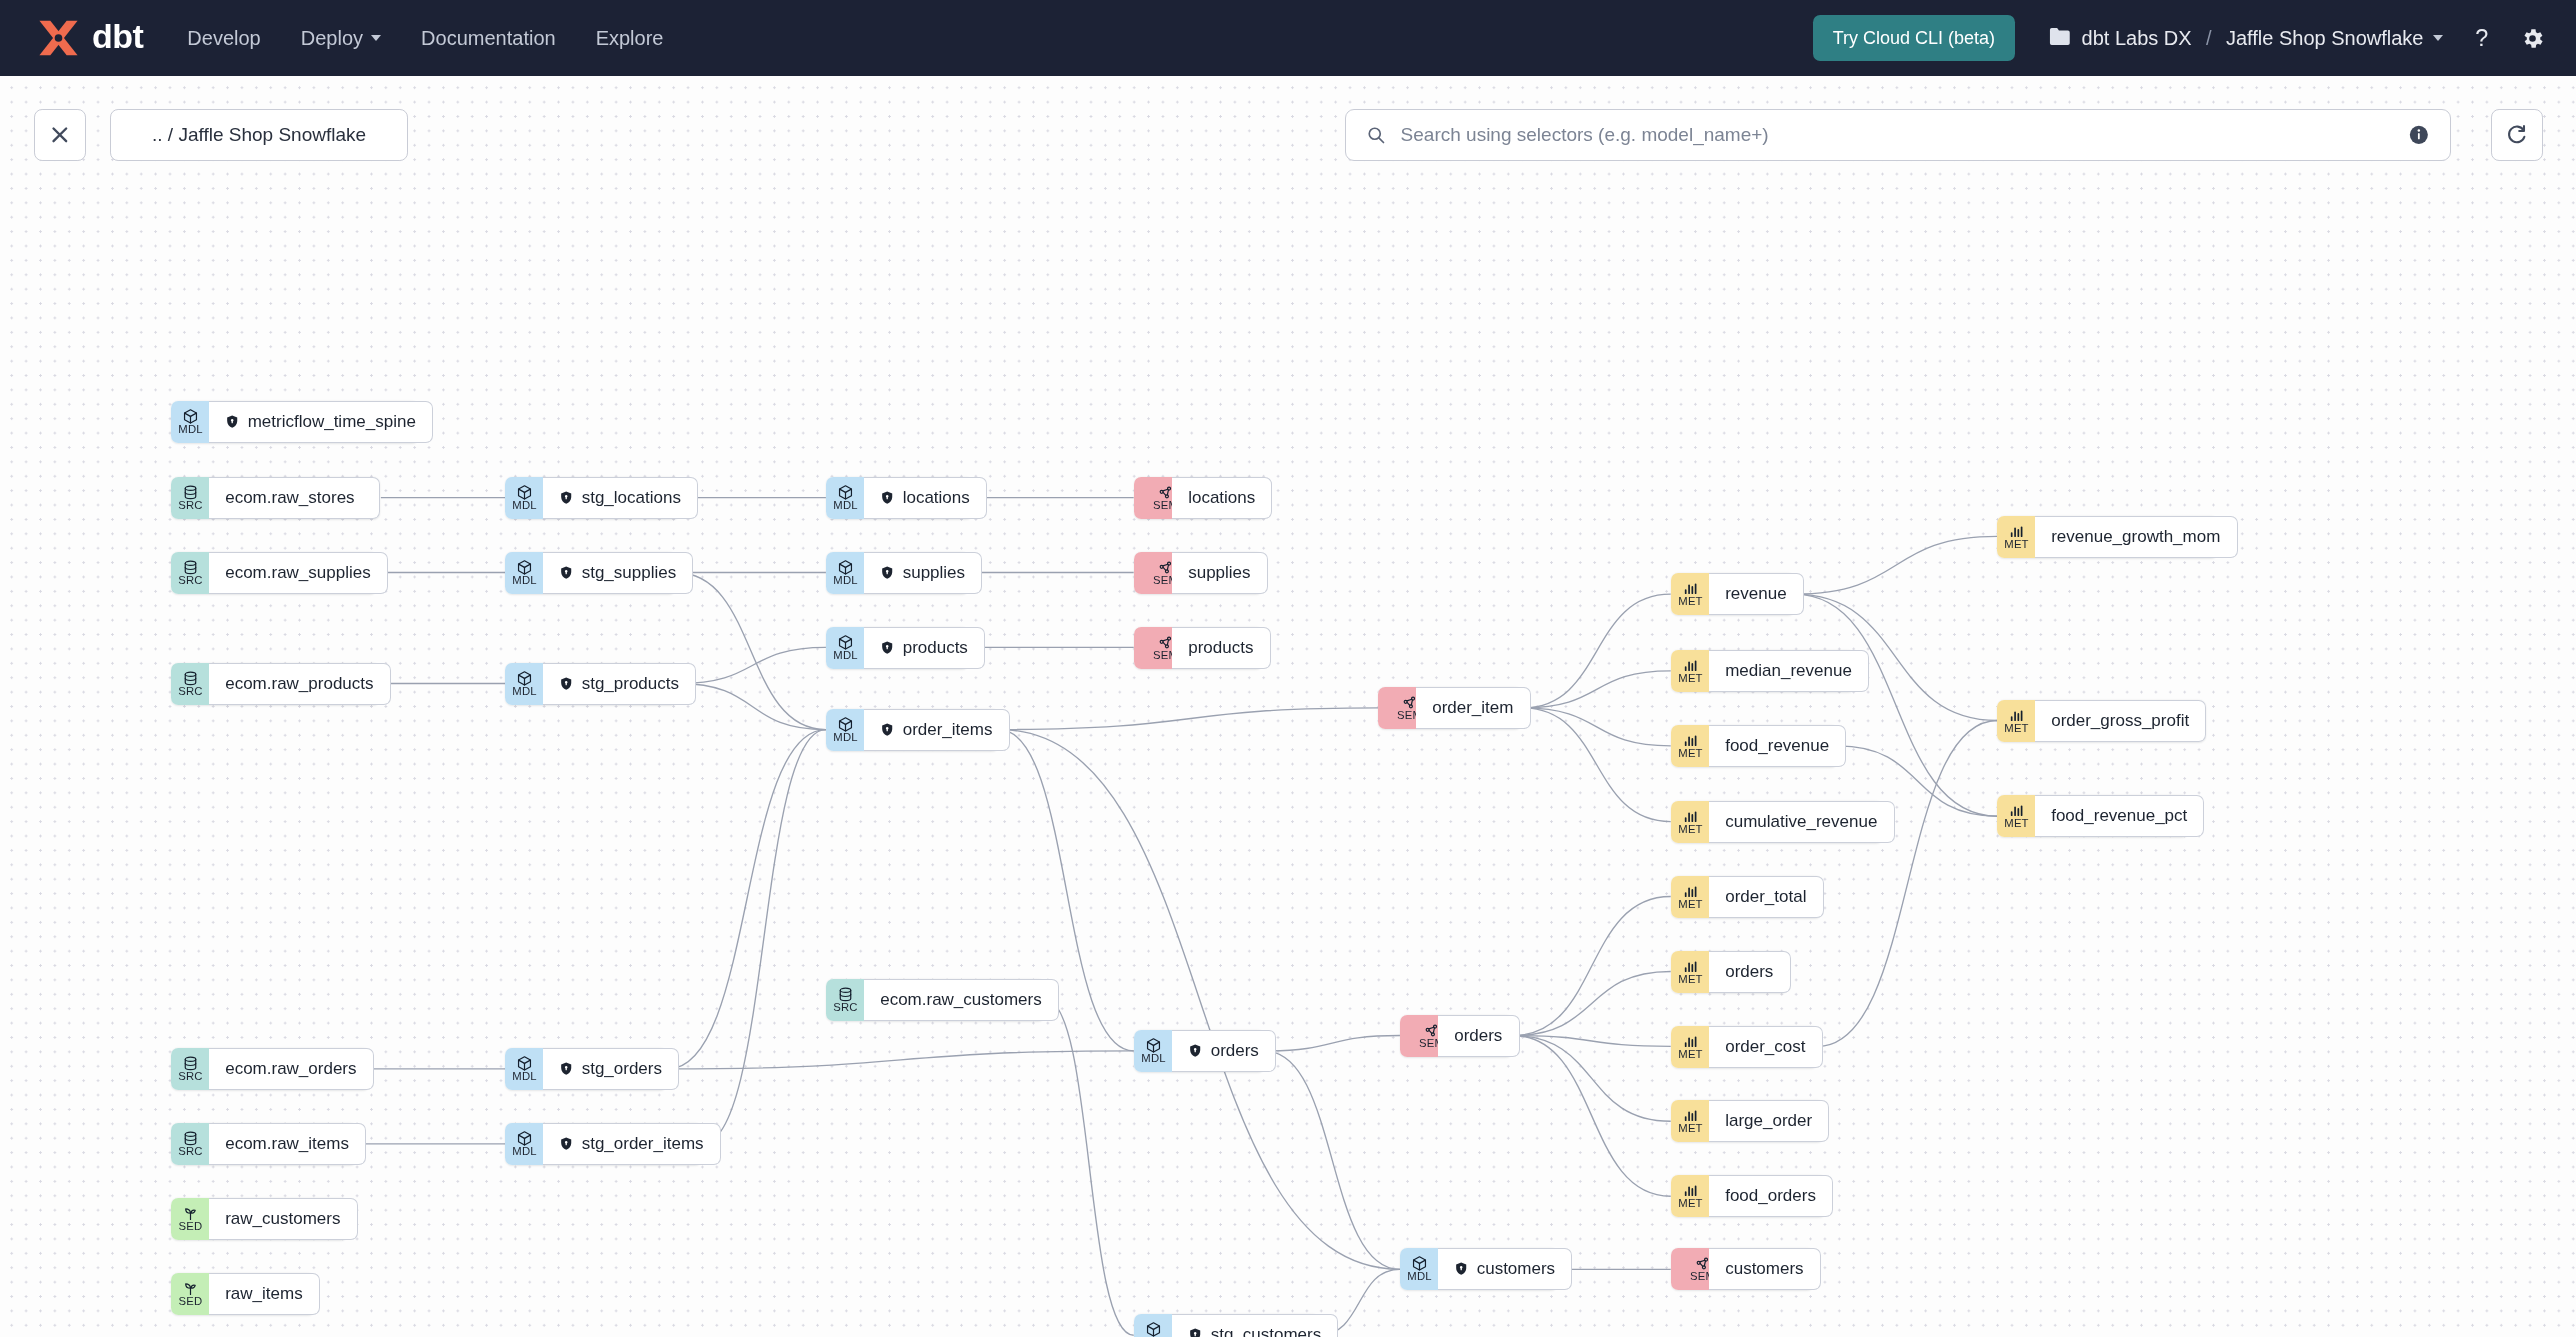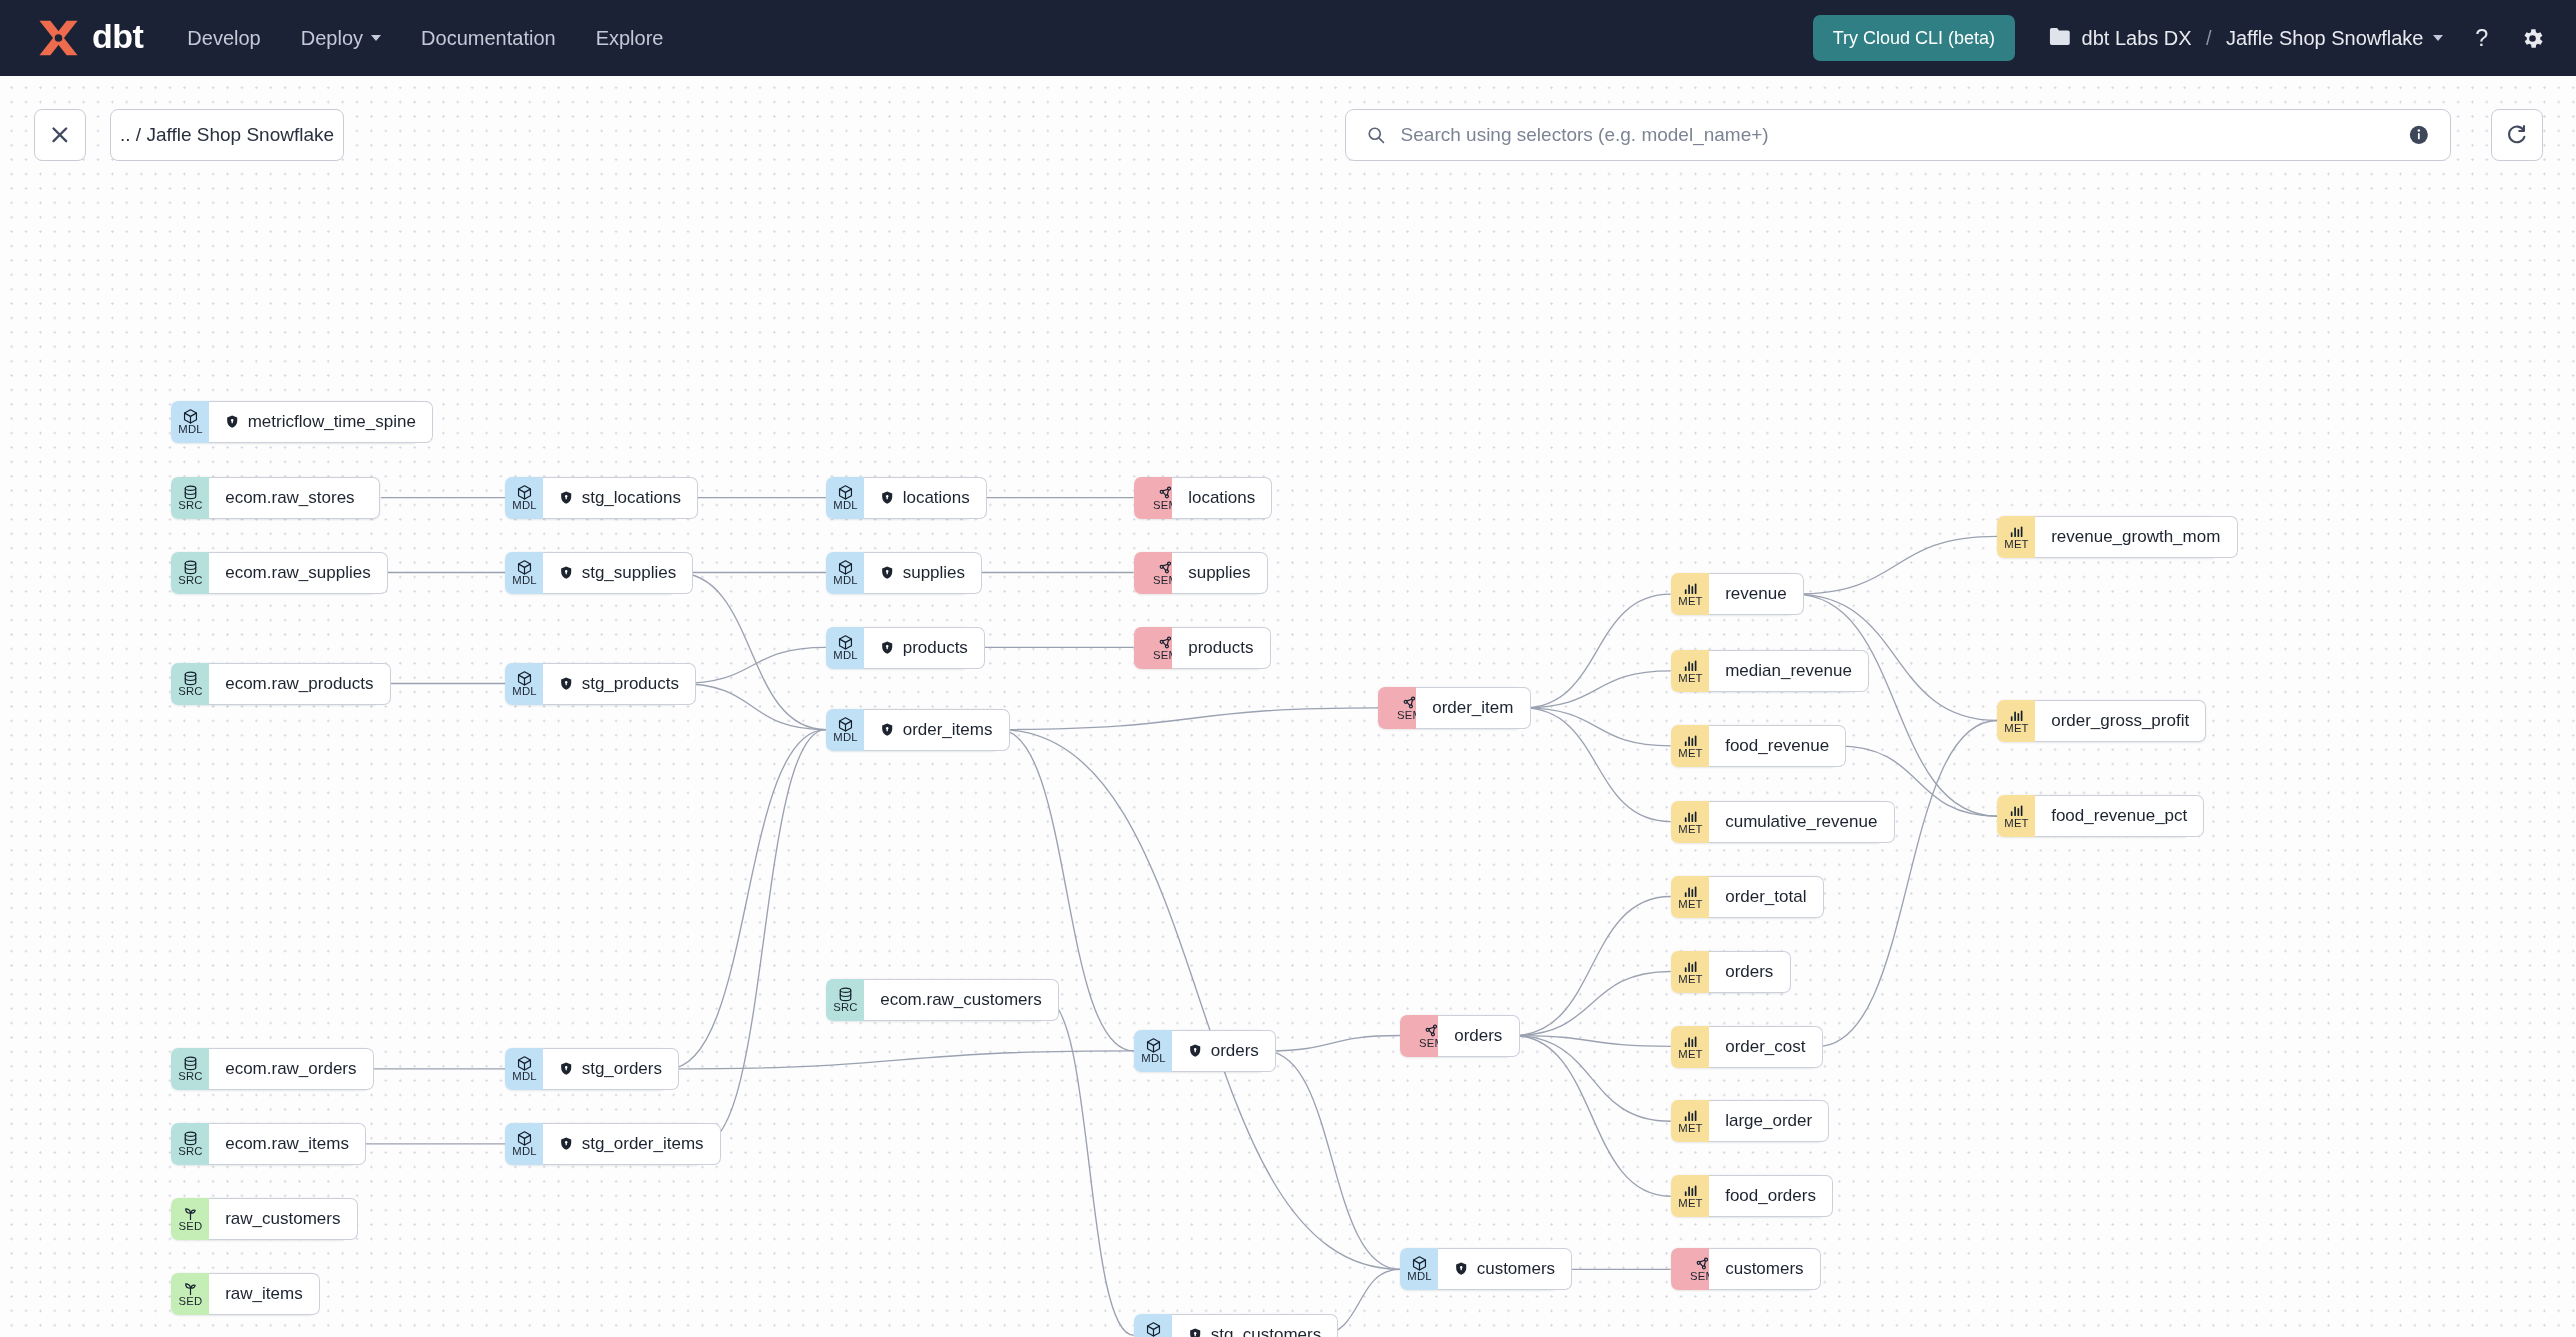--- a/index.html
+++ b/index.html
@@ -63,21 +63,21 @@
     position: absolute; top: 0; left: 0; width: 2576px; height: 81px;
     z-index: 20; pointer-events: none;
   }
   .tb-btn {
     position: absolute; background: #ffffff; border: 0.9px solid #c9ccd6;
     border-radius: 8.1px; display: flex; align-items: center; justify-content: center;
     cursor: pointer; pointer-events: auto; color: #414a5c;
   }
   #close-btn { left: 34px; top: 32.5px; width: 52px; height: 52px; }
   #breadcrumb-chip {
-    left: 110px; top: 32.5px; height: 52px; padding: 0 9px;
+    left: 110px; top: 32.5px; height: 52px; padding: 0 41px;
     font-size: 19px; color: #29303d; white-space: nowrap;
   }
   #search-wrap {
     position: absolute; left: 1345px; top: 32.5px; width: 1106px; height: 52px;
     background: #ffffff; border: 0.9px solid #c9ccd6; border-radius: 9px;
     display: flex; align-items: center; padding: 0 20px; pointer-events: auto;
   }
   #search-input {
     border: none; outline: none; flex: 1; font-size: 19px; color: #29303d;
     font-family: "Liberation Sans", sans-serif; background: transparent;

